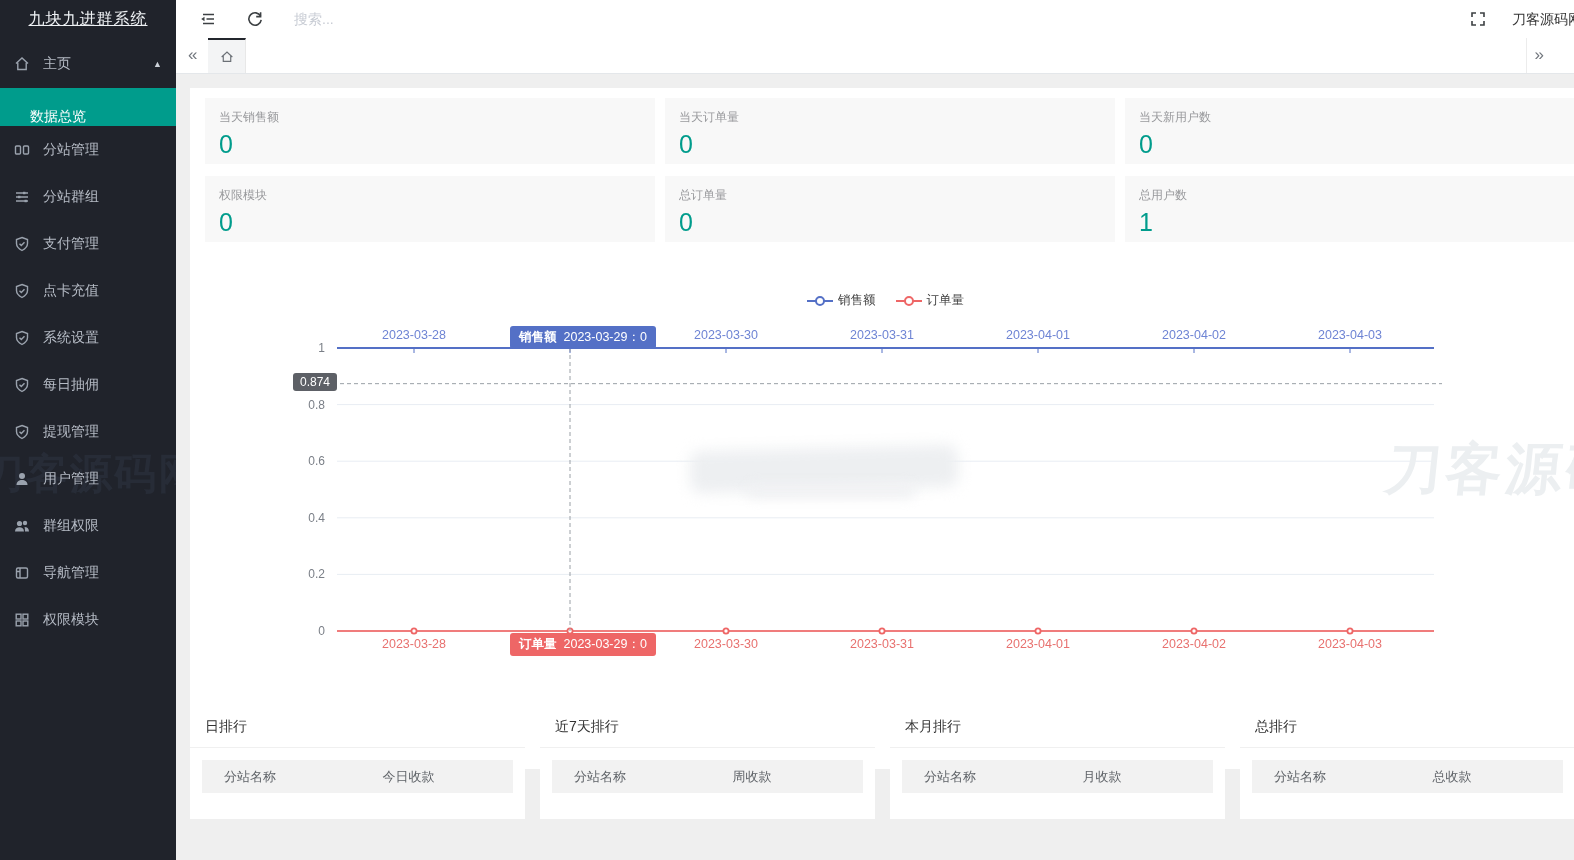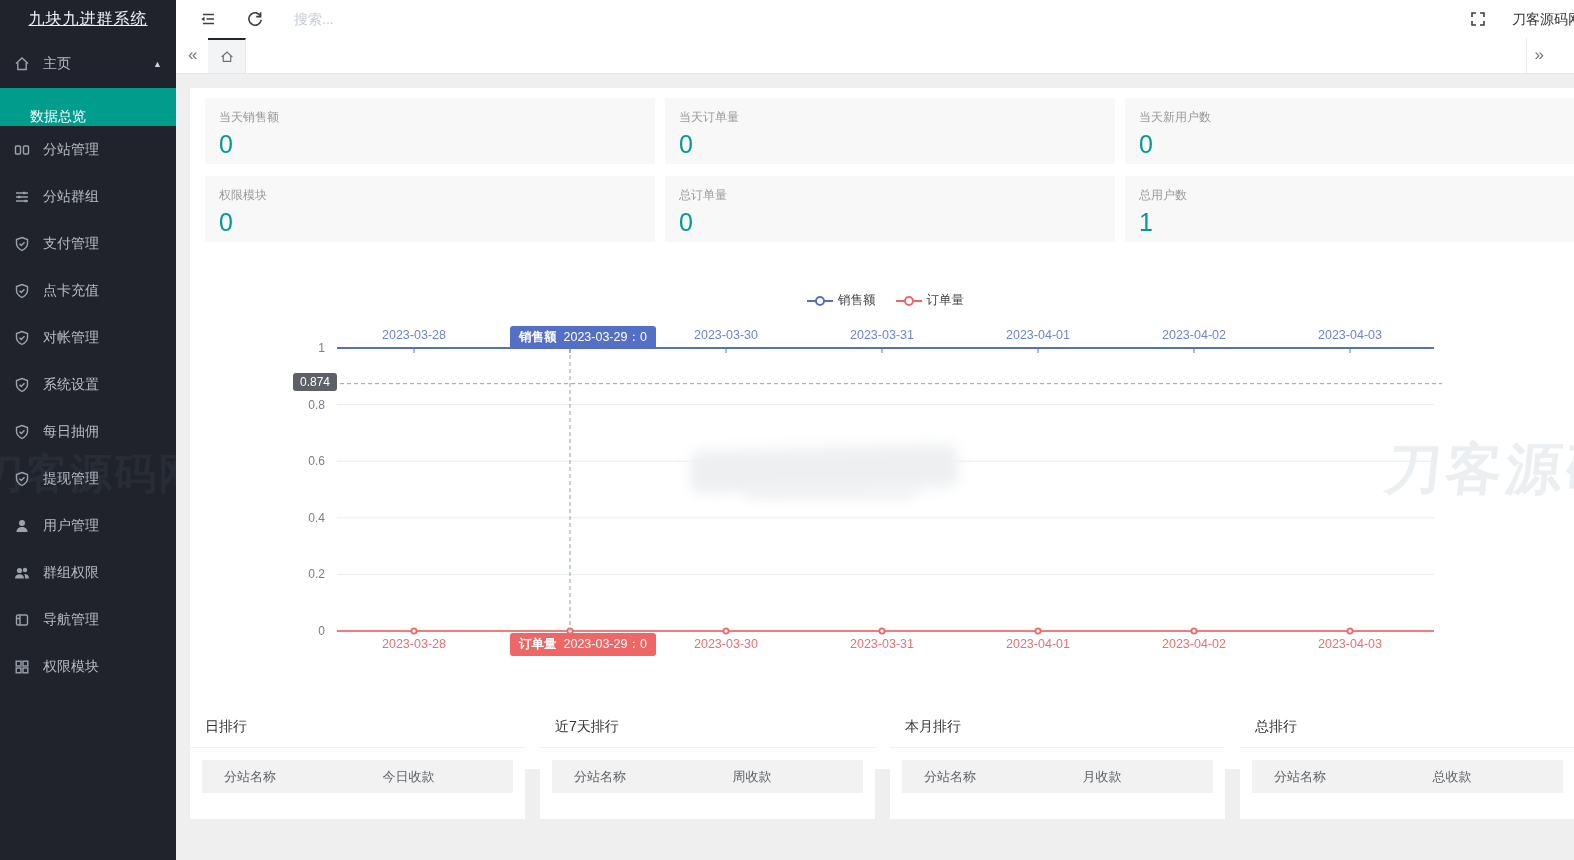--- a/index.html
+++ b/index.html
@@ -124,29 +124,20 @@
       <span>支付管理</span>
     </div>
     <div class="sb-item sb-link">
       <span class="ico">
         <svg viewBox="0 0 16 16" width="16" height="16">
             <path d="M8 1.5 L13.5 3.5 V7.5 C13.5 11.5 8 14.5 8 14.5 C8 14.5 2.5 11.5 2.5 7.5 V3.5 Z"></path>
             <path d="M5.5 7.8 L7.3 9.6 L10.5 6.2"></path>
           </svg>
       </span>
       <span>点卡充值</span>
-    </div>
-    <div class="sb-item sb-link">
-      <span class="ico">
-        <svg viewBox="0 0 16 16" width="16" height="16">
-            <path d="M8 1.5 L13.5 3.5 V7.5 C13.5 11.5 8 14.5 8 14.5 C8 14.5 2.5 11.5 2.5 7.5 V3.5 Z"></path>
-            <path d="M5.5 7.8 L7.3 9.6 L10.5 6.2"></path>
-          </svg>
-      </span>
-      <span>对帐管理</span>
     </div>
     <div class="sb-item sb-link">
       <span class="ico">
         <svg viewBox="0 0 16 16" width="16" height="16">
             <path d="M8 1.5 L13.5 3.5 V7.5 C13.5 11.5 8 14.5 8 14.5 C8 14.5 2.5 11.5 2.5 7.5 V3.5 Z"></path>
             <path d="M5.5 7.8 L7.3 9.6 L10.5 6.2"></path>
           </svg>
       </span>
       <span>系统设置</span>
     </div>

